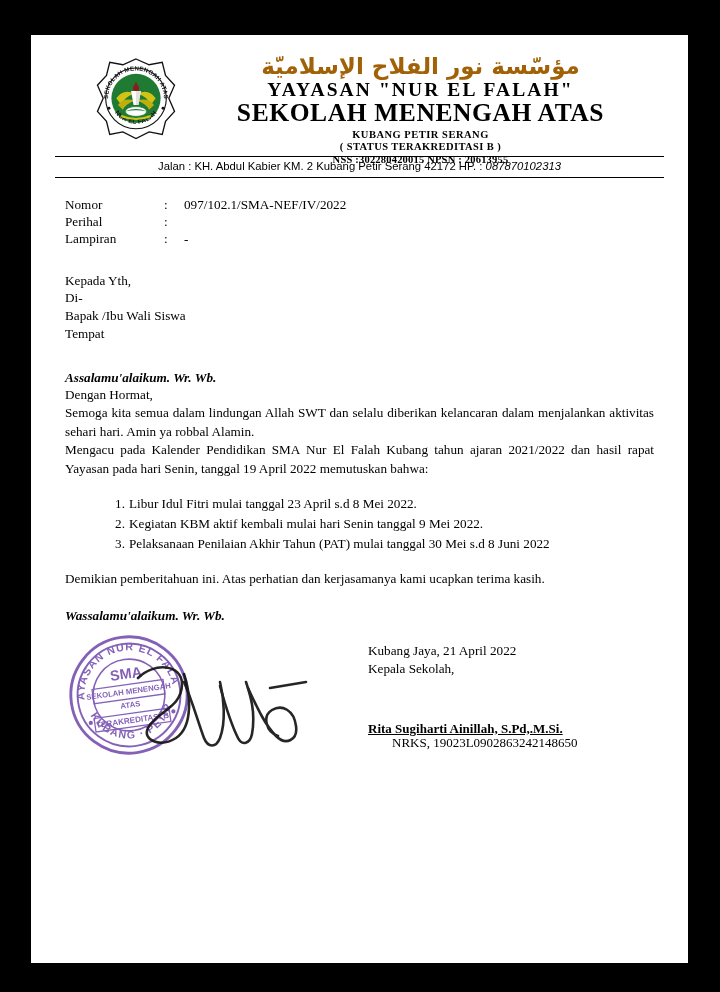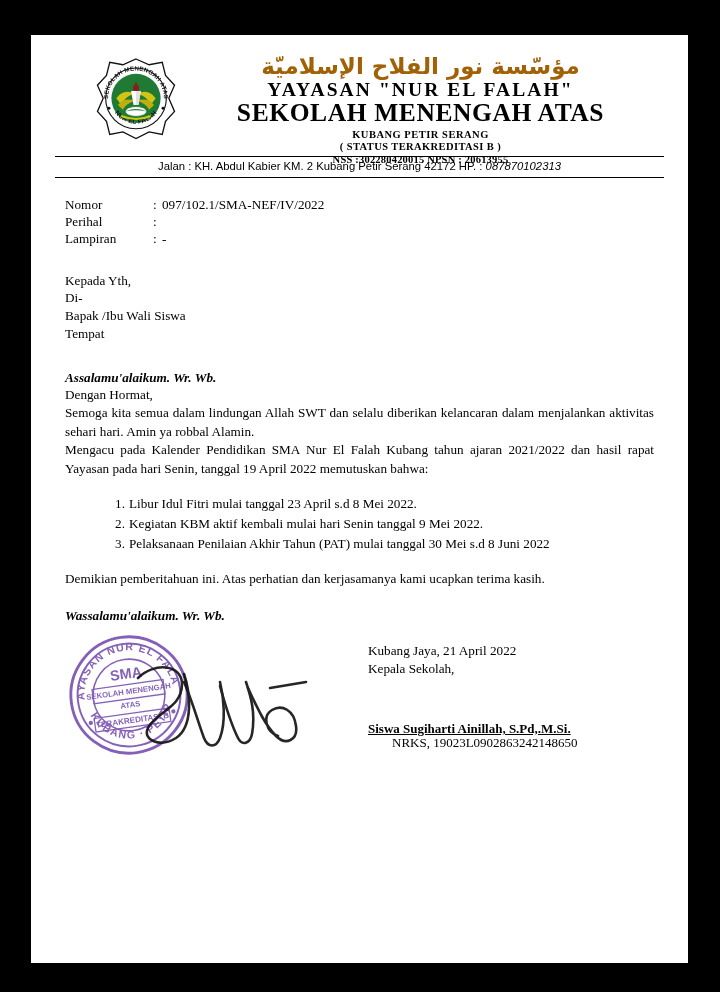--- a/index.html
+++ b/index.html
@@ -116,21 +116,21 @@
   .body-area {
     padding: 0 34px 0 34px;
     color: #000;
   }
 
   .ref-block {
     margin-top: 18px;
     font-size: 13.2px;
     line-height: 1.32;
   }
-  .ref-row { display: flex; }
+  .ref-row { display: flex; gap: 11px; }
   .ref-label { width: 88px; flex: none; }
   .ref-colon { width: 9px; flex: none; }
   .ref-value { flex: 1; }
 
   .recipient {
     margin-top: 24px;
     font-size: 13.2px;
     line-height: 1.34;
   }
 
@@ -377,19 +377,19 @@
             <path d="M100 34 C106 56 112 74 118 86 C122 94 130 92 132 82 C136 60 130 42 126 30"></path>
             <path d="M128 36 C138 58 146 74 156 84 C166 94 178 88 176 74 C174 58 162 52 152 58 C142 64 146 80 158 84"></path>
             <path d="M150 36 L186 30"></path>
           </g>
         </svg>
 
         <div class="sig-block">
           <div>Kubang Jaya, 21 April 2022</div>
           <div>Kepala Sekolah,</div>
         </div>
-        <div class="sig-name">Siswa Sugiharti Ainillah, S.Pd,.M.Si.</div>
+        <div class="sig-name">Rita Sugiharti Ainillah, S.Pd,.M.Si.</div>
         <div class="sig-nrks">NRKS, 19023L0902863242148650</div>
       </div>
 
     </div>
   </div>
 </div>
 
 </body></html>

